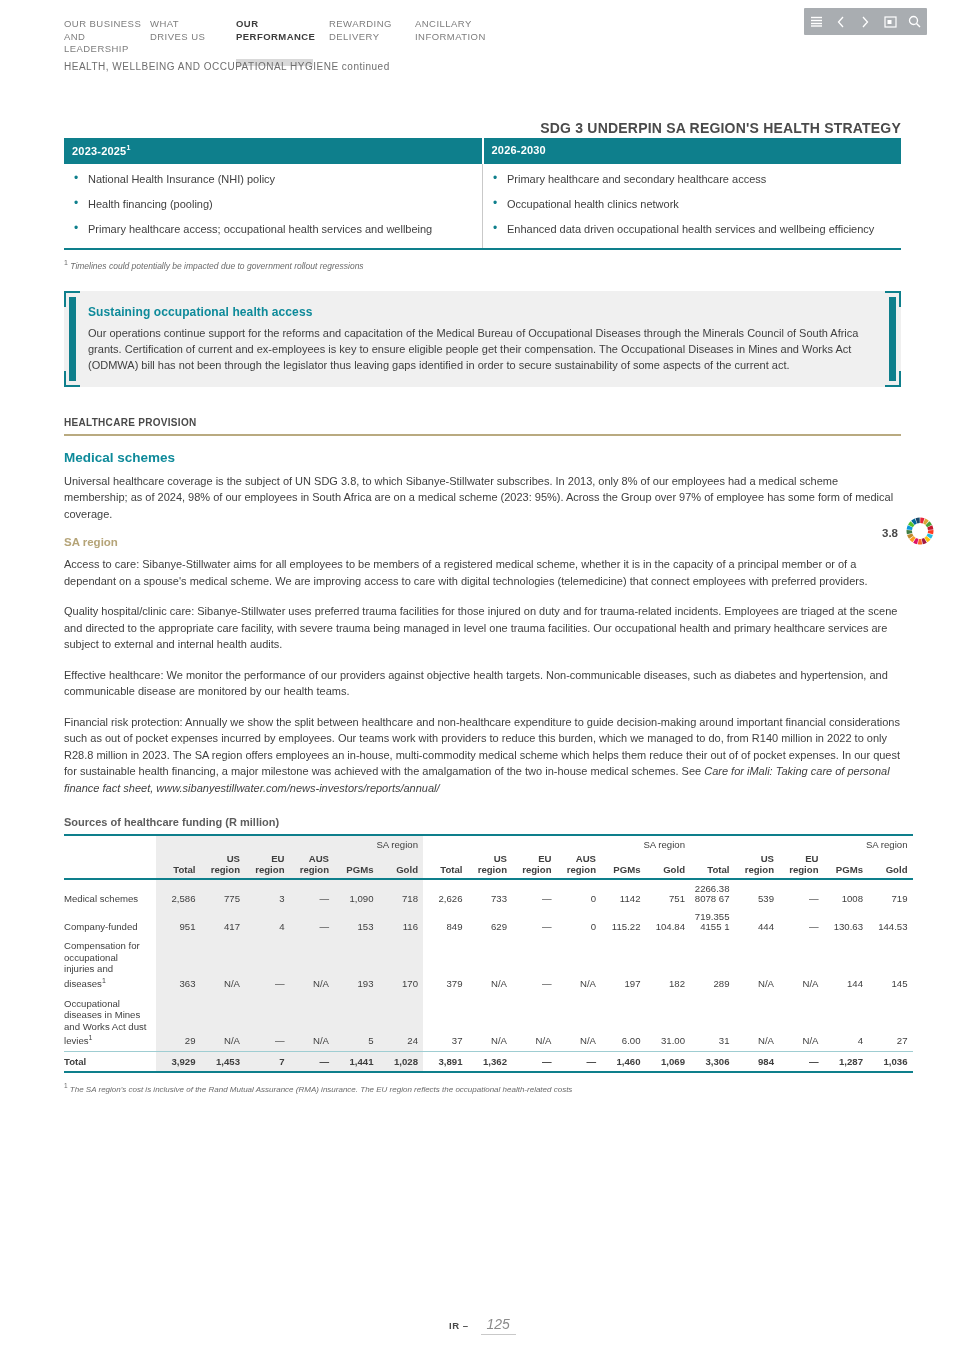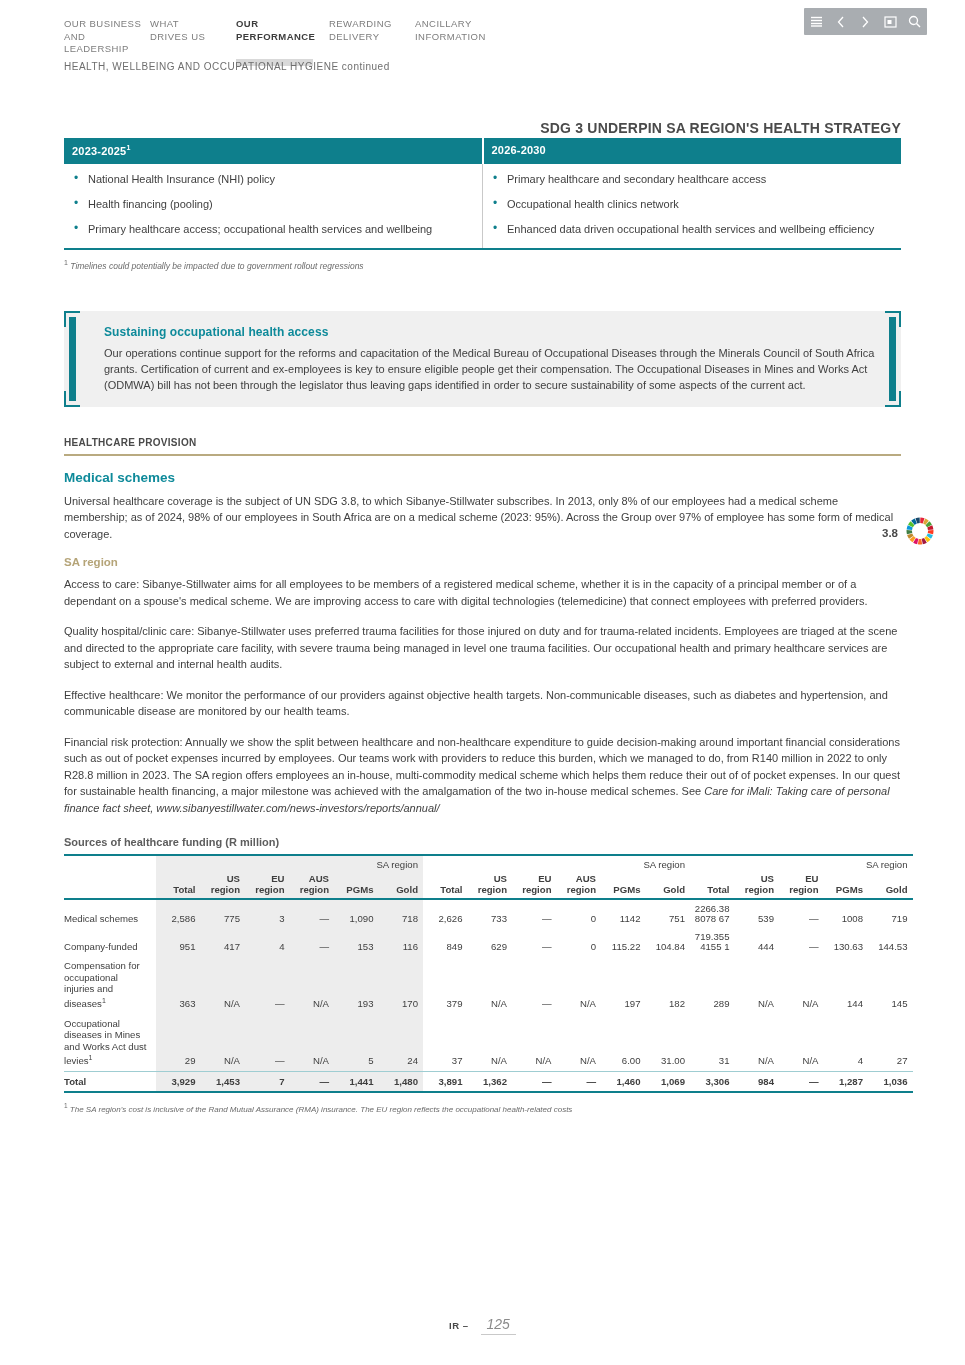--- a/index.html
+++ b/index.html
@@ -86,23 +86,23 @@
   .sup { font-size:7px; vertical-align:super; }
 
   .fnote {
     font-size:8.5px; font-style:italic; color:#6b6b6b;
     margin:7px 0 0 0; line-height:11px;
   }
   .fnote .m { font-size:7px; vertical-align:super; font-style:normal; }
 
   
   .callout {
-    position:relative; margin-top:40px;
+    position:relative; margin-top:20px;
     background:#f0f0f0;
-    padding:14px 22px 14px 40px;
+    padding:14px 22px 14px 24px;
   }
   .callout .bar-l {
     position:absolute; left:5px; top:6px; bottom:6px; width:7px; background:#0e7f8c;
   }
   .callout .bar-r {
     position:absolute; right:5px; top:6px; bottom:6px; width:7px; background:#0e7f8c;
   }
   .c-corner { position:absolute; width:16px; height:16px; }
   .c-tl { left:0; top:0; border-left:2.5px solid #0e7f8c; border-top:2.5px solid #0e7f8c; }
   .c-tr { right:0; top:0; border-right:2.5px solid #0e7f8c; border-top:2.5px solid #0e7f8c; }
@@ -462,21 +462,21 @@
         <td colspan="18"></td>
       </tr>
 
       <tr class="totalrow">
         <td class="rlabel">Total</td>
         <td class="num grp-2024">3,929</td>
         <td class="num grp-2024">1,453</td>
         <td class="num grp-2024">7</td>
         <td class="num grp-2024">—</td>
         <td class="num grp-2024">1,441</td>
-        <td class="num grp-2024">1,480</td>
+        <td class="num grp-2024">1,028</td>
         <td class="num">3,891</td>
         <td class="num">1,362</td>
         <td class="num">—</td>
         <td class="num">—</td>
         <td class="num">1,460</td>
         <td class="num">1,069</td>
         <td class="num">3,306</td>
         <td class="num">984</td>
         <td class="num">—</td>
         <td class="num">1,287</td>

